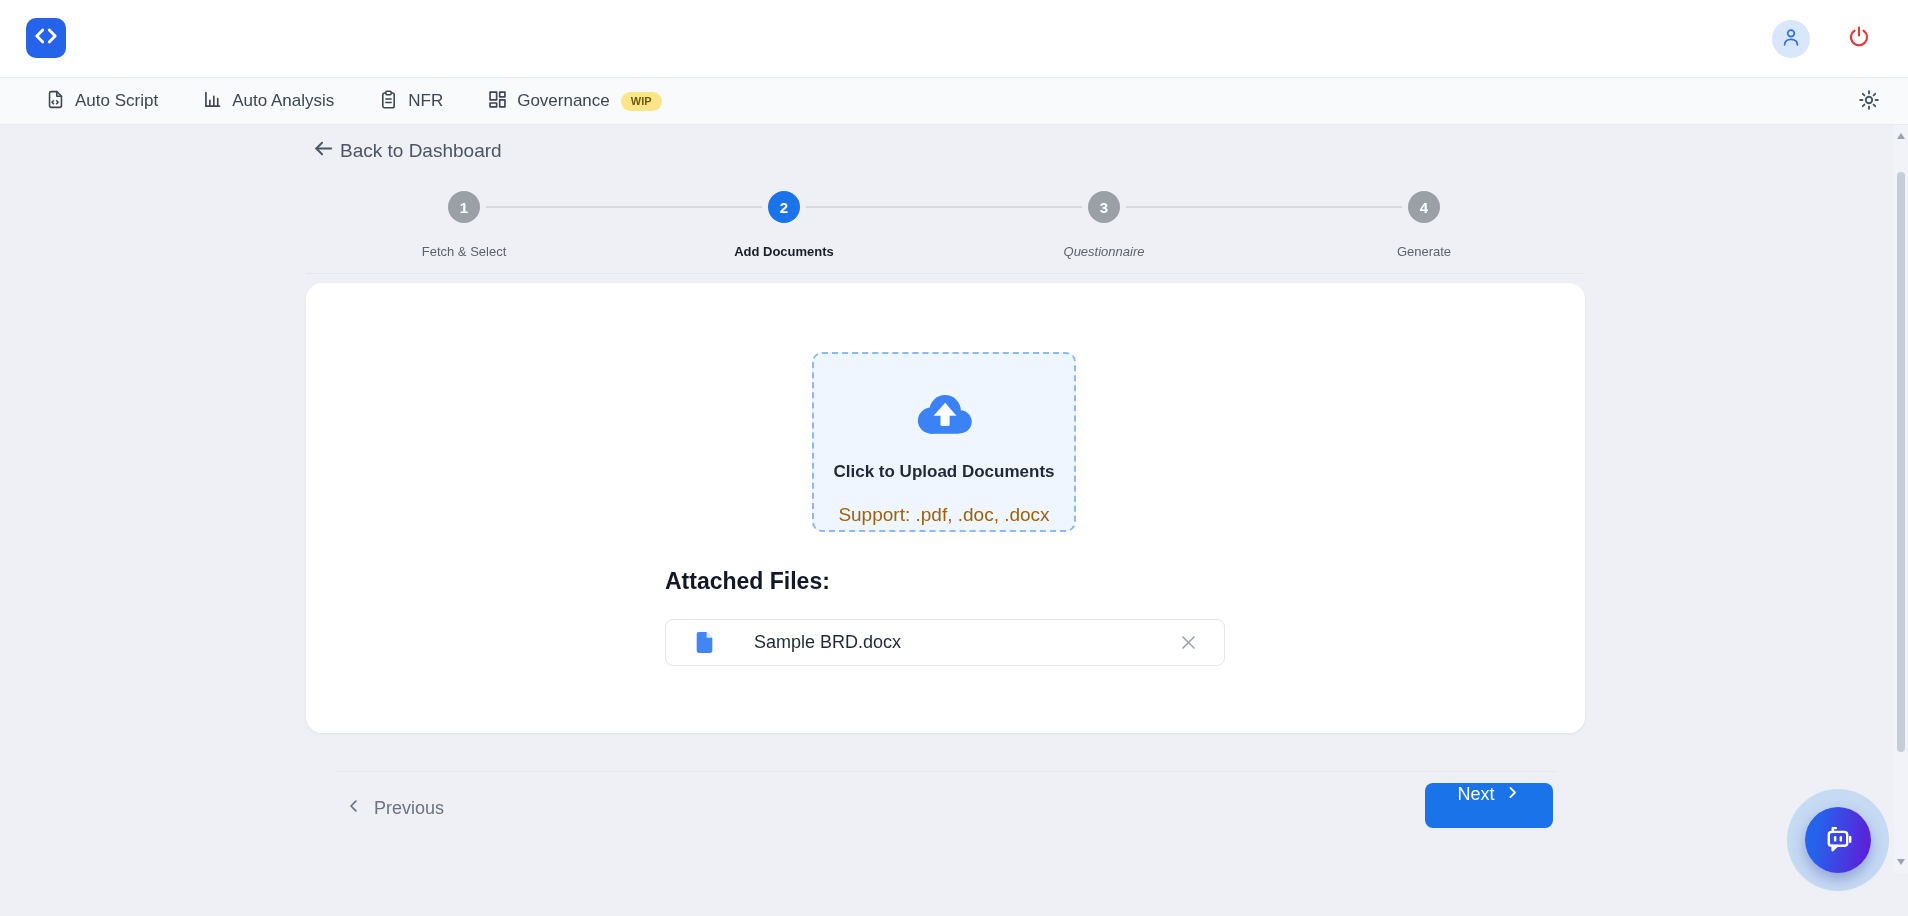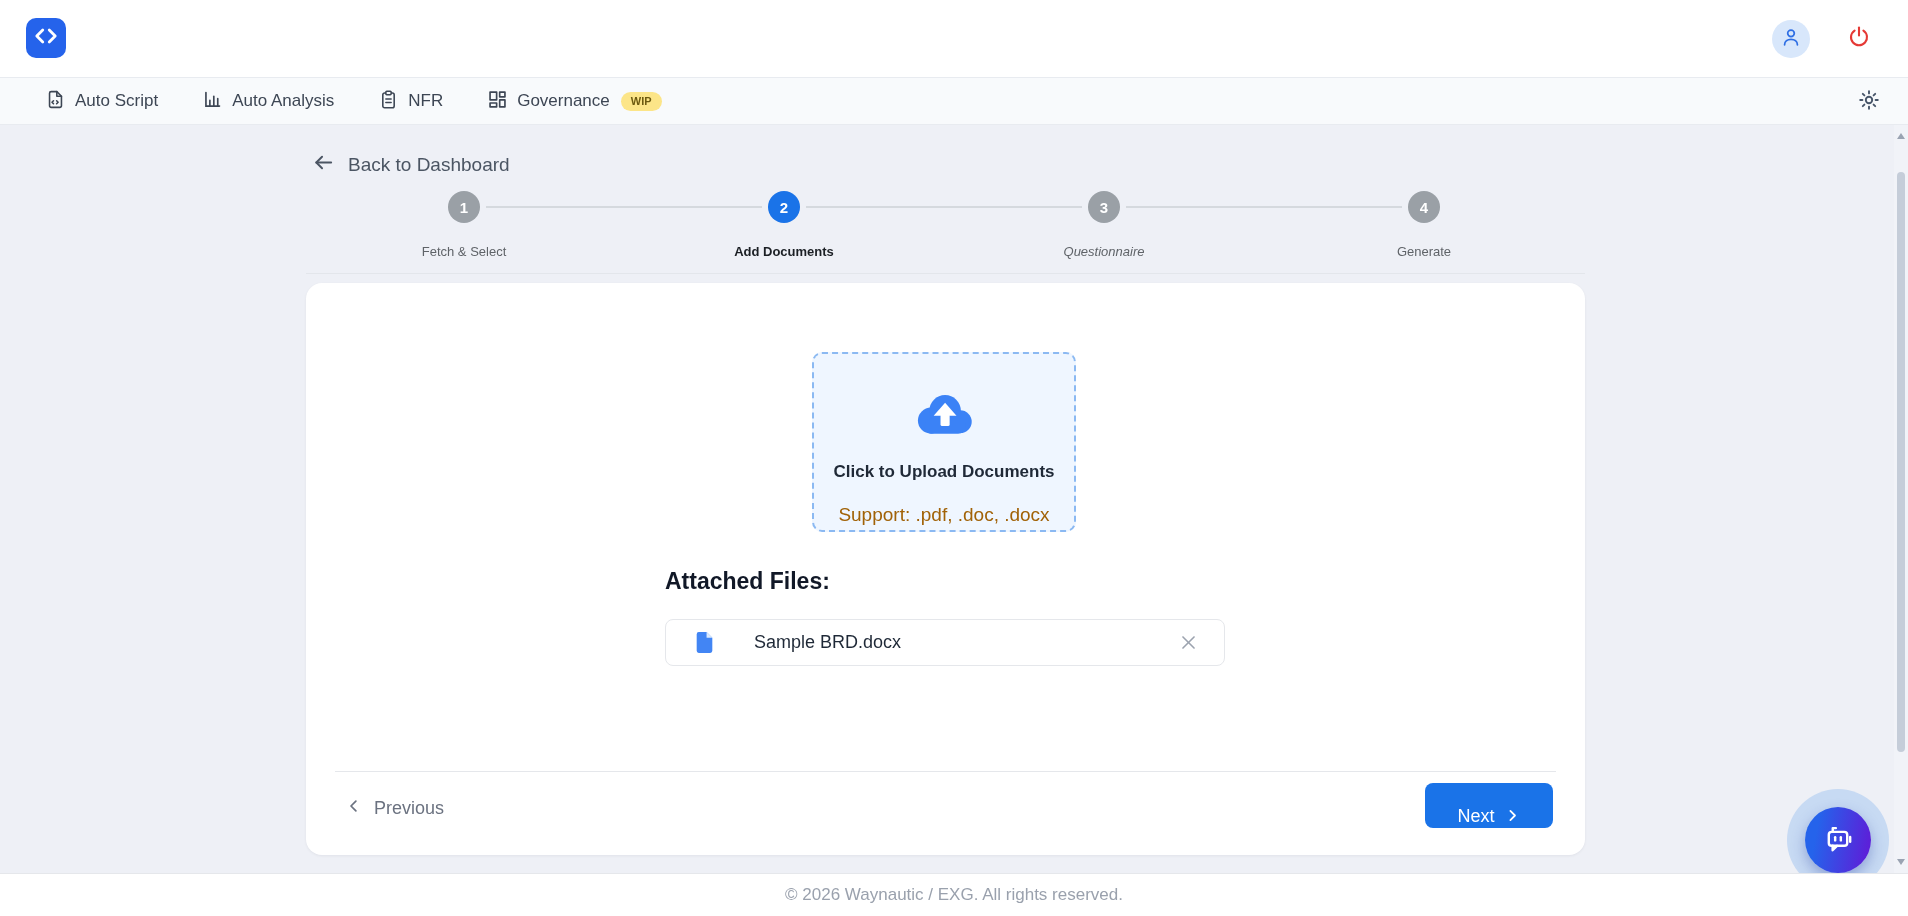--- a/index.html
+++ b/index.html
@@ -27,55 +27,55 @@
         display:flex;align-items:center;padding-left:45px;gap:44px;}
   .nav-item{display:flex;align-items:center;gap:9px;cursor:pointer;}
   .nav-label{font-size:17px;color:#3d4654;font-weight:500;}
   .wip-badge{margin-left:2px;background:#fce588;color:#6d5a10;font-size:11px;font-weight:700;
         padding:4px 10px;border-radius:999px;line-height:1;}
   .gear-btn{position:absolute;right:26px;top:11px;width:26px;height:26px;cursor:pointer;
         display:flex;align-items:center;justify-content:center;}
 
   
   .content{position:absolute;top:125px;left:0;width:1908px;height:748px;background:#eef0f6;}
-  .back-link{position:absolute;left:312px;top:26px;display:flex;align-items:center;gap:13px;
+  .back-link{position:absolute;left:312px;top:12px;display:flex;align-items:center;gap:5px;
         cursor:pointer;justify-content:center;}
   .back-text{font-size:19px;color:#4b5563;}
 
   
   .step-circle{position:absolute;top:66px;width:32px;height:32px;border-radius:50%;
         display:flex;align-items:center;justify-content:center;font-size:15px;font-weight:700;color:#fff;}
   .step-circle.inactive{background:#9aa0a6;}
   .step-circle.active{background:#1a73e8;}
   .connector{position:absolute;top:81px;height:2px;background:#d5d9de;}
   .step-label{position:absolute;top:119px;width:240px;text-align:center;font-size:13px;color:#5f6368;}
   .step-label.active{color:#1b1f24;font-weight:700;}
   .stepper-divider{position:absolute;left:306px;top:148px;width:1279px;height:1px;background:#e3e6eb;}
 
   
-  .card{position:absolute;left:306px;top:158px;width:1279px;height:572px;background:#ffffff;
+  .card{position:absolute;left:306px;top:158px;width:1279px;height:450px;background:#ffffff;
         border-radius:16px;box-shadow:0 1px 3px rgba(16,24,40,0.06);}
   .upload-box{position:absolute;left:506px;top:69px;width:264px;height:180px;border-radius:10px;
         background:#eff6ff;border:2px dashed #8bb9f2;display:flex;flex-direction:column;
         align-items:center;padding-top:34px;cursor:pointer;}
   .upload-title{margin-top:20px;font-size:17px;font-weight:600;color:#1f2937;}
   .upload-subtitle{margin-top:22px;font-size:19px;color:#a16207;}
   .attached-heading{position:absolute;left:359px;top:285px;font-size:23px;font-weight:700;color:#111827;}
   .file-row{position:absolute;left:359px;top:336px;width:560px;height:47px;background:#fff;
         border:1px solid #e5e7eb;border-radius:8px;display:flex;align-items:center;}
   .file-icon-wrap{margin-left:26px;display:flex;align-items:center;}
   .file-name{margin-left:37px;font-size:18px;color:#1f2937;}
   .file-remove{margin-left:auto;margin-right:24px;width:24px;height:24px;display:flex;
         align-items:center;justify-content:center;cursor:pointer;}
   .card-divider{position:absolute;left:29px;top:488px;width:1221px;height:1px;background:#e5e7eb;}
   .prev-btn{position:absolute;left:39px;top:507px;height:36px;display:flex;align-items:center;
         gap:11px;cursor:pointer;}
   .prev-label{font-size:18px;color:#6b7280;}
   .next-btn{position:absolute;left:1119px;top:500px;width:128px;height:45px;background:#1a73e8;
-        border:none;border-radius:8px;display:flex;align-items:flex-end;justify-content:center;gap:9px;
+        border:none;border-radius:8px;display:flex;align-items:flex-start;justify-content:center;gap:9px;
         cursor:pointer;}
   .next-label{font-size:18px;color:#ffffff;font-weight:500;}
 
   
   .fab-halo{position:absolute;left:1787px;top:664px;width:102px;height:102px;border-radius:50%;
         background:rgba(150,190,240,0.45);}
   .fab-btn{position:absolute;left:1805px;top:682px;width:66px;height:66px;border-radius:50%;
         background:linear-gradient(100deg,#2563eb 20%,#5b21d9 90%);border:none;cursor:pointer;
         display:flex;align-items:center;justify-content:center;box-shadow:0 6px 14px rgba(37,60,160,.35);}
 
@@ -294,17 +294,14 @@
       </span>
     </button>
 
     <div class="scrollbar">
       <div class="scroll-up"></div>
       <div class="scroll-thumb"></div>
       <div class="scroll-down"></div>
     </div>
   </div>
 
-  <div class="footer">
-    <span class="footer-text">© 2026 Waynautic / EXG. All rights reserved.</span>
-  </div>
 
 </div>
 
 </body></html>

